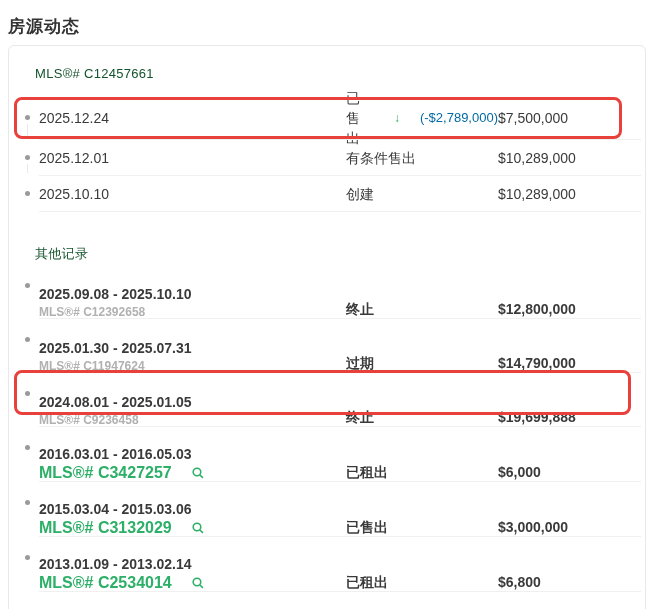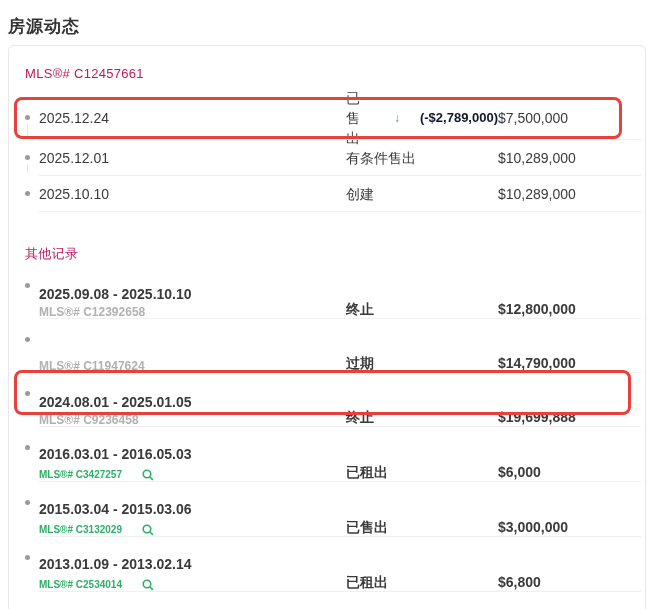--- a/index.html
+++ b/index.html
@@ -8,22 +8,22 @@
          font-family:"Liberation Sans","DejaVu Sans",sans-serif; }
   #app { position:relative; width:660px; height:609px; background:#fff; }
 
   .page-title { position:absolute; left:8px; top:8px; font-size:17px; line-height:22px;
                 font-weight:bold; color:#333; letter-spacing:1px;margin-top:8px; }
 
   .card { position:absolute; left:8px; top:45px; width:638px; height:575px;
           border:1px solid #e8e8e8; border-radius:6px; background:#fff;
           padding:18px 4px 0 16px; }
 
-  .group-header { height:20px; line-height:20px; font-size:13px; color:#be185d;
-                  margin-left:0; letter-spacing:0.3px; }
+  .group-header { height:20px; line-height:20px; font-size:13px; color:#14532d;
+                  margin-left:10px; letter-spacing:0.3px; }
   .group-0 { margin-top:0; }
   .group-0 .rows { margin-top:12px; }
   .group-1 { margin-top:32px; }
   .group-1 .rows { margin-top:1px; }
 
   .row { position:relative; display:flex; padding-left:14px; }
   .group-0 .row { height:36px; align-items:center; }
   .group-0 .row:nth-child(1) { height:44px; }
   .group-1 .row { height:54px; align-items:flex-end; padding-top:10px;font-weight:bold; }
   .group-1 .row:nth-child(n+4) { height:55px; }
@@ -32,28 +32,28 @@
          background:#9a9a9a; }
   .row.single .dot { top:calc(50% - 3px); }
   .row.double .dot { top:18px; }
   .connector { position:absolute; left:2px; top:calc(50% + 6px); bottom:3px;
                width:1px; background:#e8e8e8; }
 
   .col-date { width:307px; }
   .date { font-size:14px; line-height:20px; color:#3a3a3a; }
   .mls-sub { display:block; margin-top:1px; font-size:12px; line-height:14px; color:#b1b1b1; }
   .mls-link { display:inline-flex; align-items:center; gap:20px; margin-top:2px;
-              font-size:10px; line-height:14px; color:#2caf66; text-decoration:none;
+              font-size:16px; line-height:14px; color:#2caf66; text-decoration:none;
               cursor:pointer; }
   .mls-link svg { display:block; }
 
   .col-status { width:152px; display:flex; align-items:center; gap:20px;
                 font-size:14px; line-height:20px; color:#3a3a3a; }
   .status-arrow { color:#2caf66; font-size:12px; font-weight:bold; }
-  .status-change { color:#0f172a; font-size:13px;font-weight:bold; }
+  .status-change { color:#0369a1; font-size:13px; }
 
   .col-price { flex:1; font-size:14px; line-height:20px; color:#3a3a3a; }
 
   .sep { position:absolute; left:14px; right:0; bottom:0; height:1px; background:#f0f0f0; }
 
   .highlight-box { position:absolute; border:3px solid #e8413c; border-radius:8px;
                    pointer-events:none; z-index:5; background:transparent; }
   #hl-box-1 { left:14px; top:97px;  width:608px; height:42px; }
   #hl-box-2 { left:14px; top:370px; width:617px; height:45px; }
 </style>
@@ -118,20 +118,21 @@
               </div>
               <div class="col-status">
                 <span class="status-text">终止</span>
               </div>
               <div class="col-price">$12,800,000</div>
               <div class="sep"></div>
             </div>
             <div class="row double">
               <span class="dot"></span>
               <div class="col-date">
+                <div class="date">2025.01.30 - 2025.07.31</div>
                 <span class="mls-sub">MLS®# C11947624</span>
               </div>
               <div class="col-status">
                 <span class="status-text">过期</span>
               </div>
               <div class="col-price">$14,790,000</div>
               <div class="sep"></div>
             </div>
             <div class="row double">
               <span class="dot"></span>

